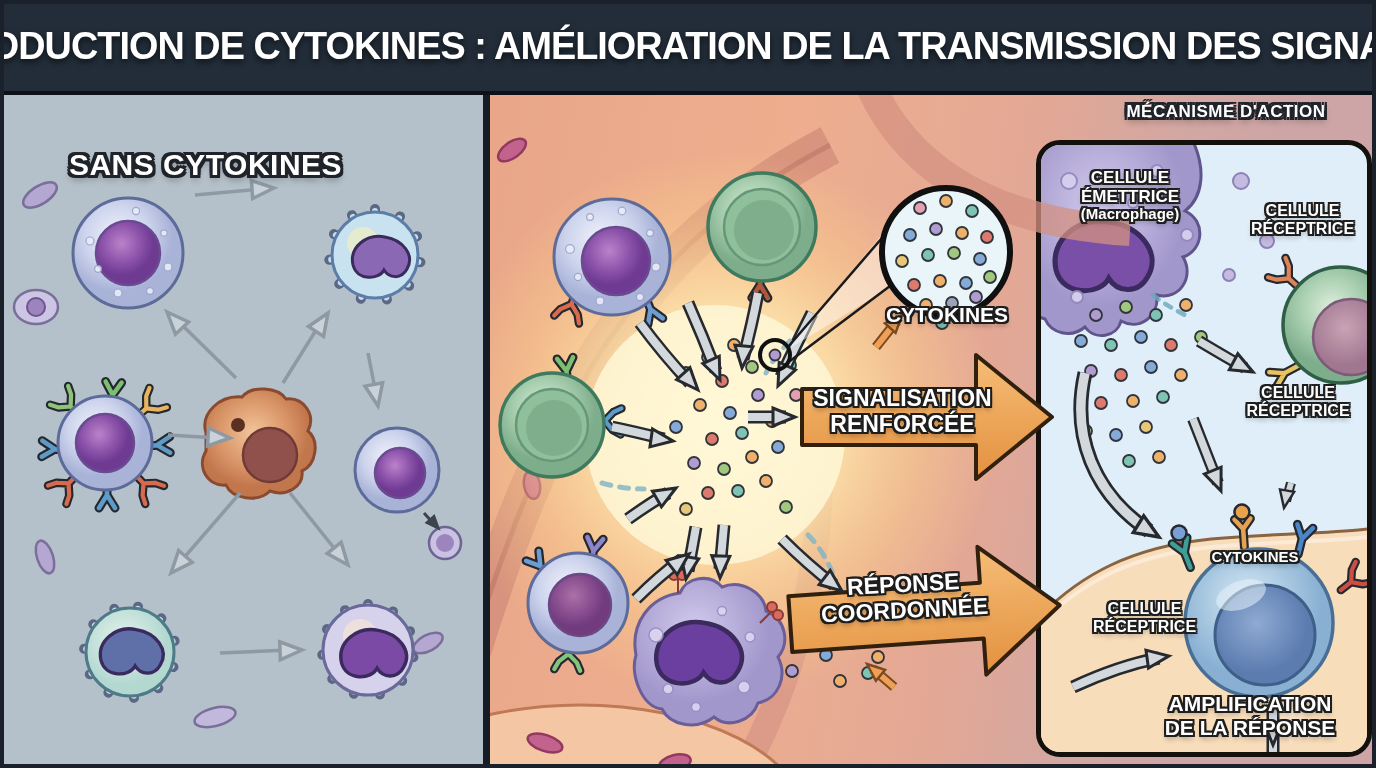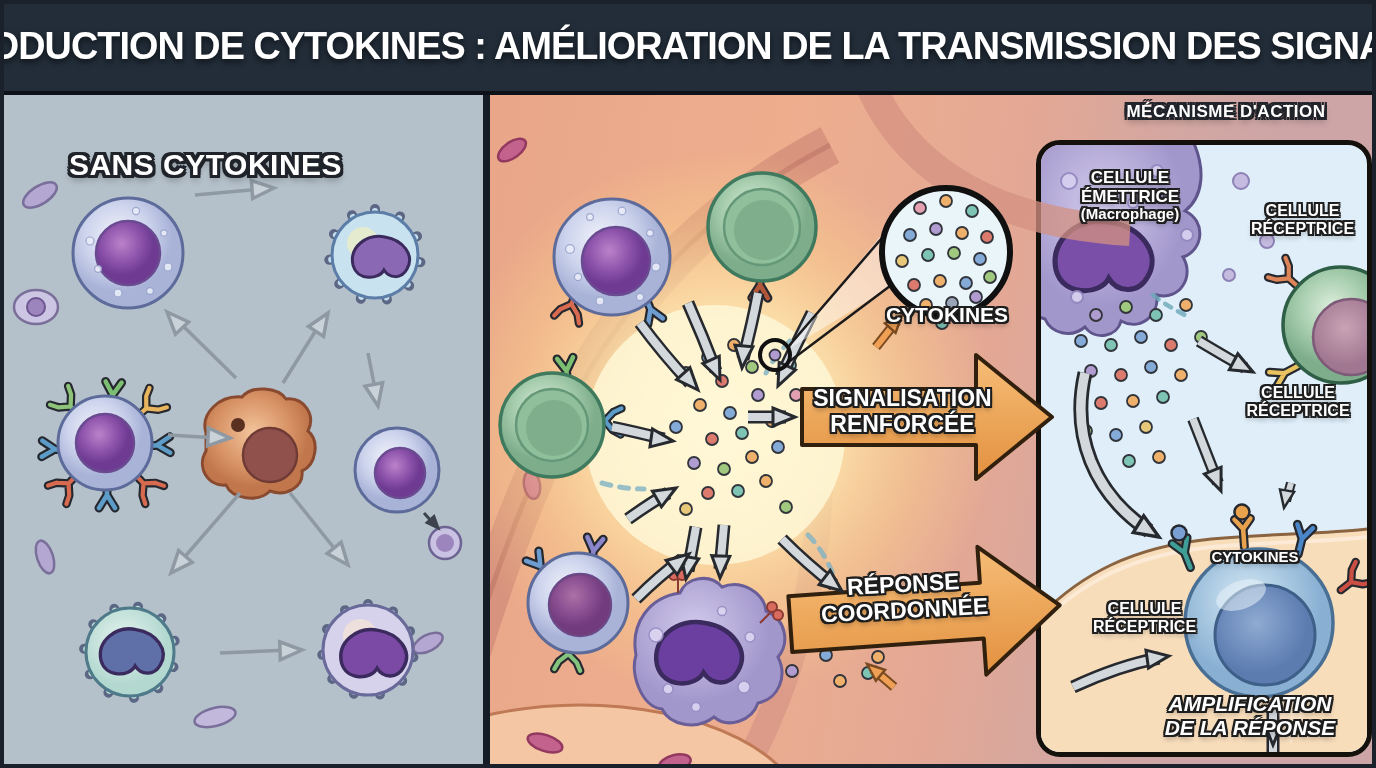--- a/index.html
+++ b/index.html
@@ -626,19 +626,19 @@
   </div>
   <div class="olabel" style="left:1228px;top:384px;width:140px;font-size:16px;">
     <div>CELLULE</div>
     <div>RÉCEPTRICE</div>
   </div>
   <div class="olabel" style="left:1185px;top:549px;width:140px;font-size:15px;">CYTOKINES</div>
   <div class="olabel" style="left:1062px;top:600px;width:165px;font-size:16px;">
     <div>CELLULE</div>
     <div>RÉCEPTRICE</div>
   </div>
-  <div class="olabel" style="left:1126px;top:692px;width:248px;font-size:21px;font-style:italic;">
+  <div class="olabel" style="left:1126px;top:692px;width:248px;font-size:21px;">
     <div>AMPLIFICATION</div>
     <div>DE LA RÉPONSE</div>
   </div>
 
   <div class="frame"></div>
 </div>
 
 </body></html>

